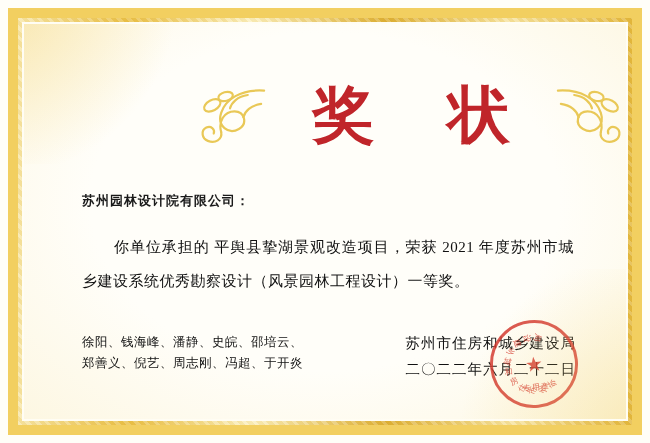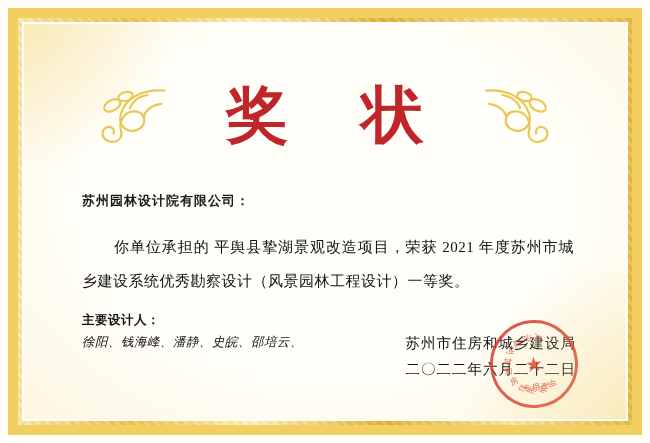--- a/index.html
+++ b/index.html
@@ -68,22 +68,22 @@
     background: radial-gradient(circle at 100% 100%, rgba(244,214,120,.45), rgba(255,255,255,0) 70%);
   }
 
   
   .title-row {
     position: absolute;
     left: 0; right: 0; top: 46px;
     height: 90px;
     display: flex;
     align-items: center;
-    justify-content: center;
-    gap: 30px;
+    justify-content: flex-end;
+    gap: 16px;
   }
   .flourish {
     width: 74px;
     height: 64px;
     opacity: .95;
   }
   .title-text {
     font-family: "DejaVu Serif", "Liberation Serif", serif;
     font-size: 62px;
     letter-spacing: 26px;
@@ -127,21 +127,20 @@
   }
   .designer-names {
     position: absolute;
     left: 58px;
     top: 308px;
     width: 310px;
     font-size: 12.5px;
     color: #111;
     line-height: 21px;
     letter-spacing: .5px;
-    font-style: italic;
   }
 
   
   .issuer {
     position: absolute;
     right: 50px;
     top: 306px;
     text-align: center;
     font-size: 14.5px;
     color: #111;
@@ -224,23 +223,23 @@
           <ellipse cx="22" cy="30" rx="12" ry="7" transform="rotate(-28 22 30)"></ellipse>
           <ellipse cx="40" cy="18" rx="10" ry="6" transform="rotate(-15 40 18)"></ellipse>
         </g>
       </svg>
     </div>
 
     <div class="recipient">苏州园林设计院有限公司：</div>
 
     <div class="body-text">你单位承担的 平舆县挚湖景观改造项目，荣获 2021 年度苏州市城乡建设系统优秀勘察设计（风景园林工程设计）一等奖。</div>
 
-    <div class="designer-label">主要设计人：</div>
     <div class="designer-names">
       <div>徐阳、钱海峰、潘静、史皖、邵培云、</div>
+      <div>郑善义、倪艺、周志刚、冯超、于开炎</div>
     </div>
 
     <div class="issuer">
       <div>苏州市住房和城乡建设局</div>
       <div>二〇二二年六月二十二日</div>
     </div>
 
     <div class="seal">
       <div class="ring-text" id="sealRing">
           <span style="transform: rotate(-205deg) translate(0px, -30px) rotate(90deg);">苏</span>

